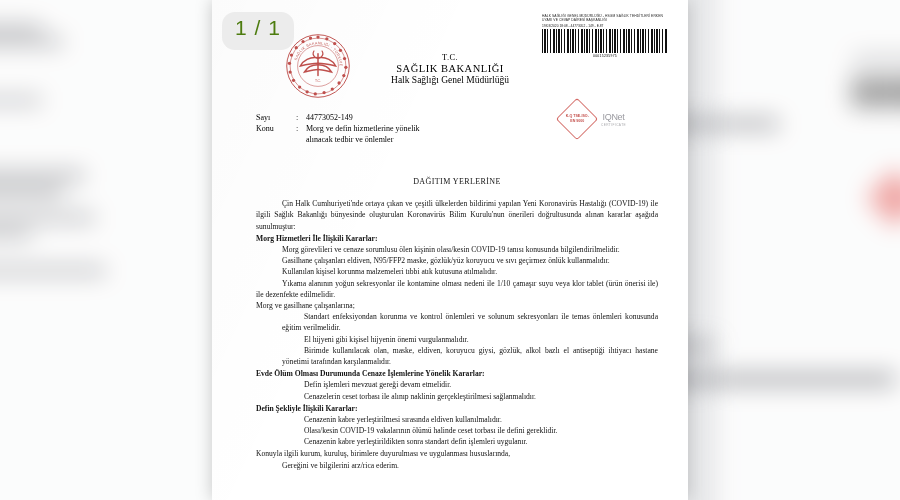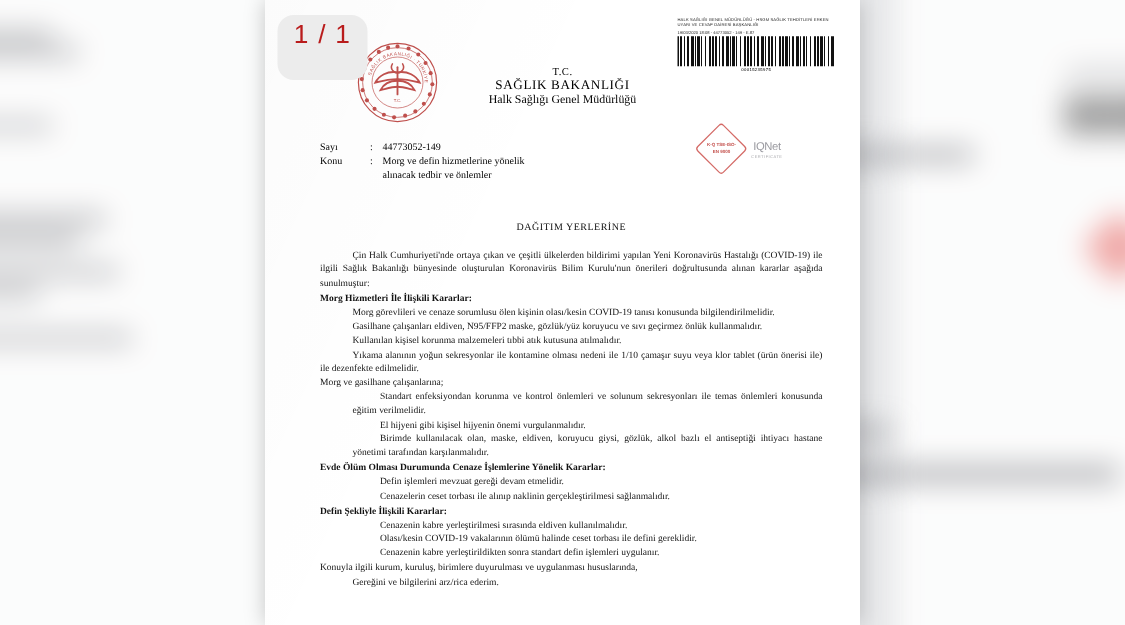--- a/index.html
+++ b/index.html
@@ -42,24 +42,24 @@
     position: absolute; left: 212px; top: 0;
     width: 476px; height: 500px;
     background: #ffffff;
     box-shadow: 0 0 16px rgba(0,0,0,.22);
     overflow: hidden;
   }
 
   
   #page-indicator {
     position: absolute; left: 10px; top: 12px;
-    background: #ececec; color: #b91c1c;
+    background: #ececec; color: #4d7c0f;
     font-family: "Liberation Sans", sans-serif;
     font-size: 21px; letter-spacing: 1px;
-    padding: 4px 13px 24px; border-radius: 13px;
+    padding: 4px 13px 10px; border-radius: 13px;
     z-index: 9;
   }
 
   
   #ministry-seal {
     position: absolute; left: 72px; top: 32px;
     width: 68px; height: 68px;
   }
 
   

